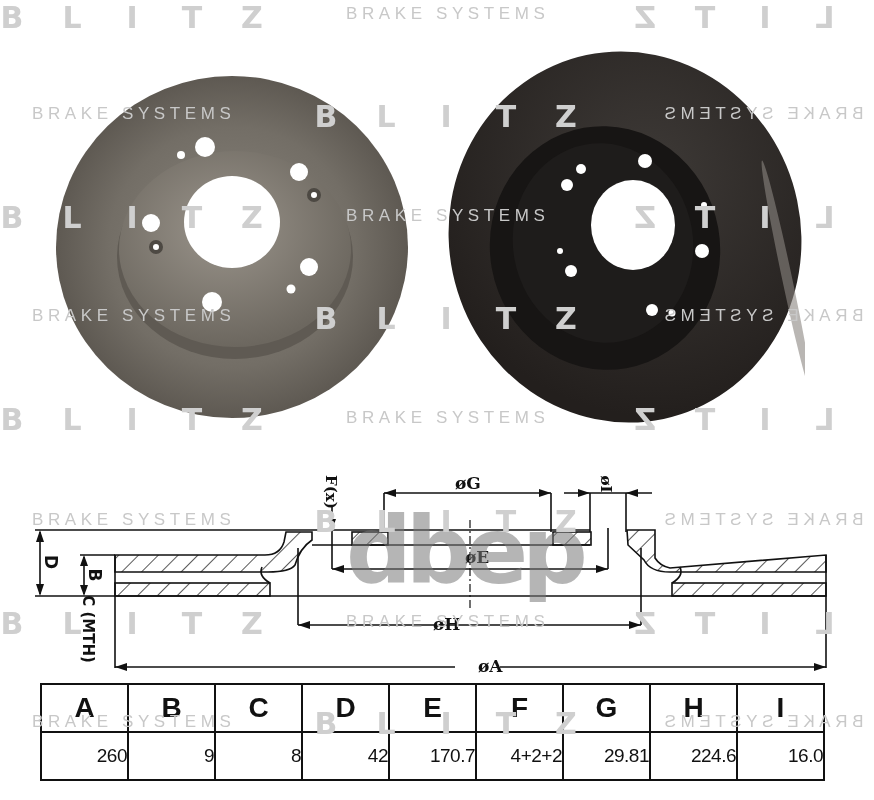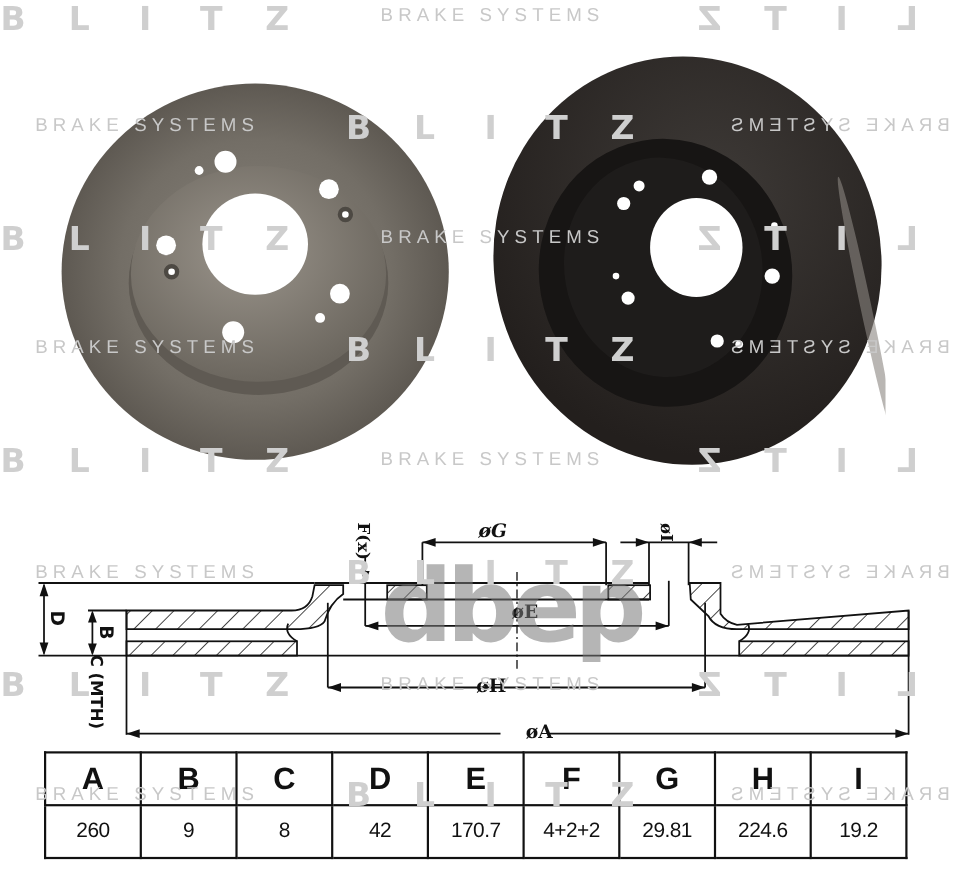--- a/index.html
+++ b/index.html
@@ -7,21 +7,21 @@
   .wm{position:absolute;color:#cfcfcf;white-space:nowrap;z-index:5;pointer-events:none;}
   .wm-blitz{font-family:"DejaVu Sans",sans-serif;font-weight:bold;font-size:30px;letter-spacing:0;}
   .wm-blitz span{display:inline-block;width:60px;text-align:center;}
   .wm-brake{font-family:"Liberation Sans",sans-serif;font-size:17px;letter-spacing:4.6px;color:#c8c8c8;}
   .mirror{transform:scaleX(-1);}
   .photo{position:absolute;z-index:1;}
   .drawing{position:absolute;left:0;top:460px;z-index:2;}
   .spec-table{position:absolute;left:40px;top:683px;border-collapse:collapse;z-index:3;}
   .spec-table td{border:2.5px solid #111;text-align:center;width:85px;height:46px;padding:0;color:#111;}
   .spec-table tr.hdr td{font-weight:bold;font-size:28px;font-family:"Liberation Sans",sans-serif;}
-  .spec-table tr.val td{font-size:19px;letter-spacing:-0.5px;}
+  .spec-table tr.val td{font-size:19px;letter-spacing:-0.5px;text-align:right;}
   .big-wm{position:absolute;left:346px;top:506px;font-family:"DejaVu Sans",sans-serif;font-weight:bold;font-size:92px;color:rgba(120,120,120,0.55);letter-spacing:-6px;z-index:4;line-height:1;}
   .dim-label{position:absolute;font-family:"DejaVu Serif",serif;font-weight:bold;font-size:17px;color:#111;z-index:3;}
 </style>
 </head>
 <body>
 
 <div class="photo" style="left:55px;top:75px;width:355px;height:345px;">
   <svg width="355" height="345" viewBox="0 0 355 345">
     <defs>
       <radialGradient id="gFront" cx="50%" cy="50%" r="50%">
@@ -146,21 +146,21 @@
       <polygon points="608,569 596,565 596,573"></polygon>
       <polygon points="298,625 310,621 310,629"></polygon>
       <polygon points="641,625 629,621 629,629"></polygon>
       <polygon points="115,667 127,663 127,671"></polygon>
       <polygon points="826,667 814,663 814,671"></polygon>
     </g>
   </svg>
 </div>
 
 <div class="dim-label" style="left:314px;top:483px;transform:rotate(90deg);font-size:15px;">F(x)</div>
-<div class="dim-label" style="left:435px;top:473px;font-style:italic;">øG</div>
+<div class="dim-label" style="left:455px;top:473px;">øG</div>
 <div class="dim-label" style="left:597px;top:475px;transform:rotate(90deg);font-size:15px;">øI</div>
 <div class="dim-label" style="left:465px;top:547px;">øE</div>
 <div class="dim-label" style="left:433px;top:614px;">øH</div>
 <div class="dim-label" style="left:478px;top:656px;">øA</div>
 <div class="dim-label" style="left:44px;top:552px;transform:rotate(90deg);font-family:'DejaVu Sans',sans-serif;">D</div>
 <div class="dim-label" style="left:89px;top:565px;transform:rotate(90deg);font-family:'DejaVu Sans',sans-serif;">B</div>
 <div class="dim-label" style="left:54px;top:620px;transform:rotate(90deg);font-family:'DejaVu Sans',sans-serif;font-size:15px;">C (MTH)</div>
 
 <div class="big-wm">dbep</div>
 
@@ -179,21 +179,21 @@
   </tr>
   <tr class="val">
     <td>260</td>
     <td>9</td>
     <td>8</td>
     <td>42</td>
     <td>170.7</td>
     <td>4+2+2</td>
     <td>29.81</td>
     <td>224.6</td>
-    <td>19.2</td>
+    <td>16.0</td>
   </tr>
 </tbody>
   </table>
 
 <div class="wm wm-blitz" style="left:-18px;top:0px;">
   <span>B</span><span>L</span><span>I</span><span>T</span><span>Z</span>
 </div>
 <div class="wm wm-brake" style="left:346px;top:4px;">BRAKE SYSTEMS</div>
 <div class="wm wm-blitz mirror" style="left:615px;top:0px;">
   <span>B</span><span>L</span><span>I</span><span>T</span><span>Z</span>

